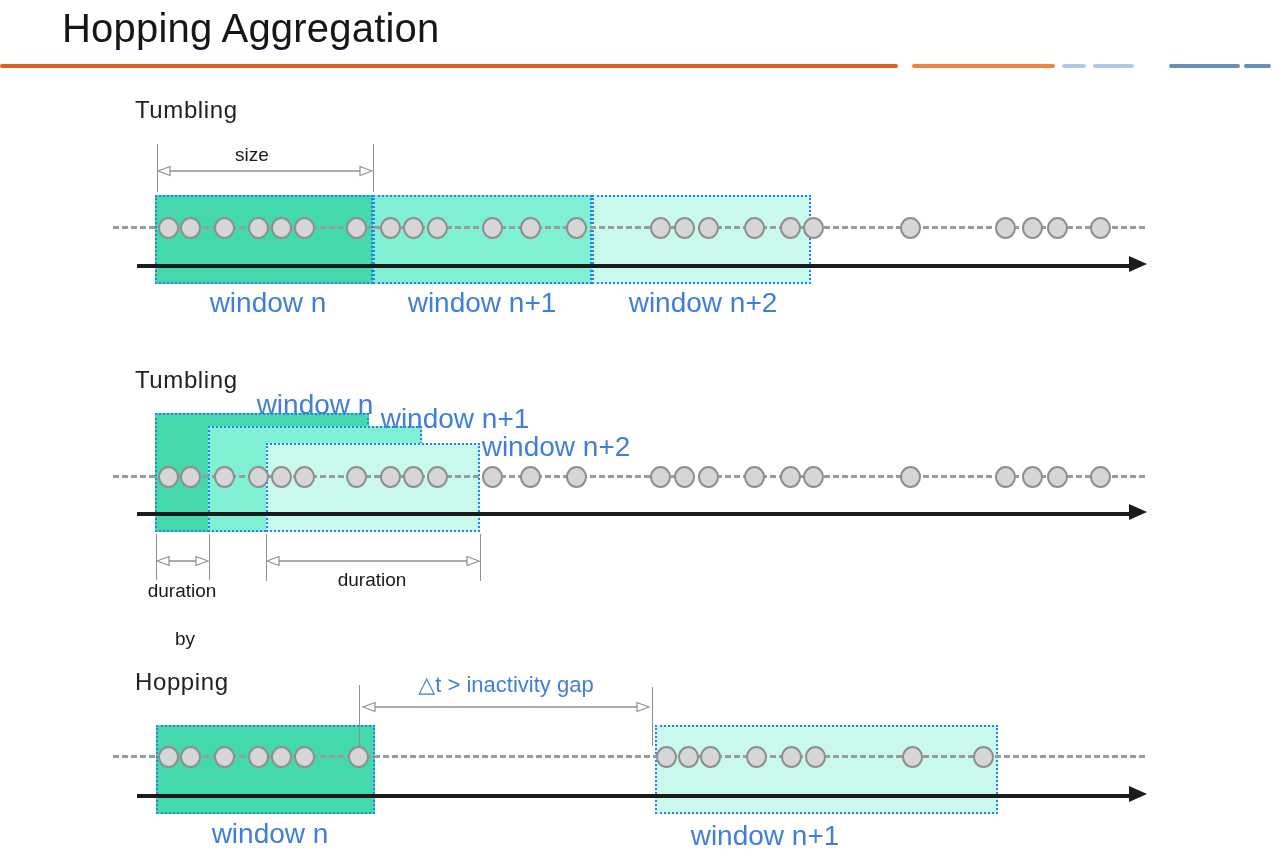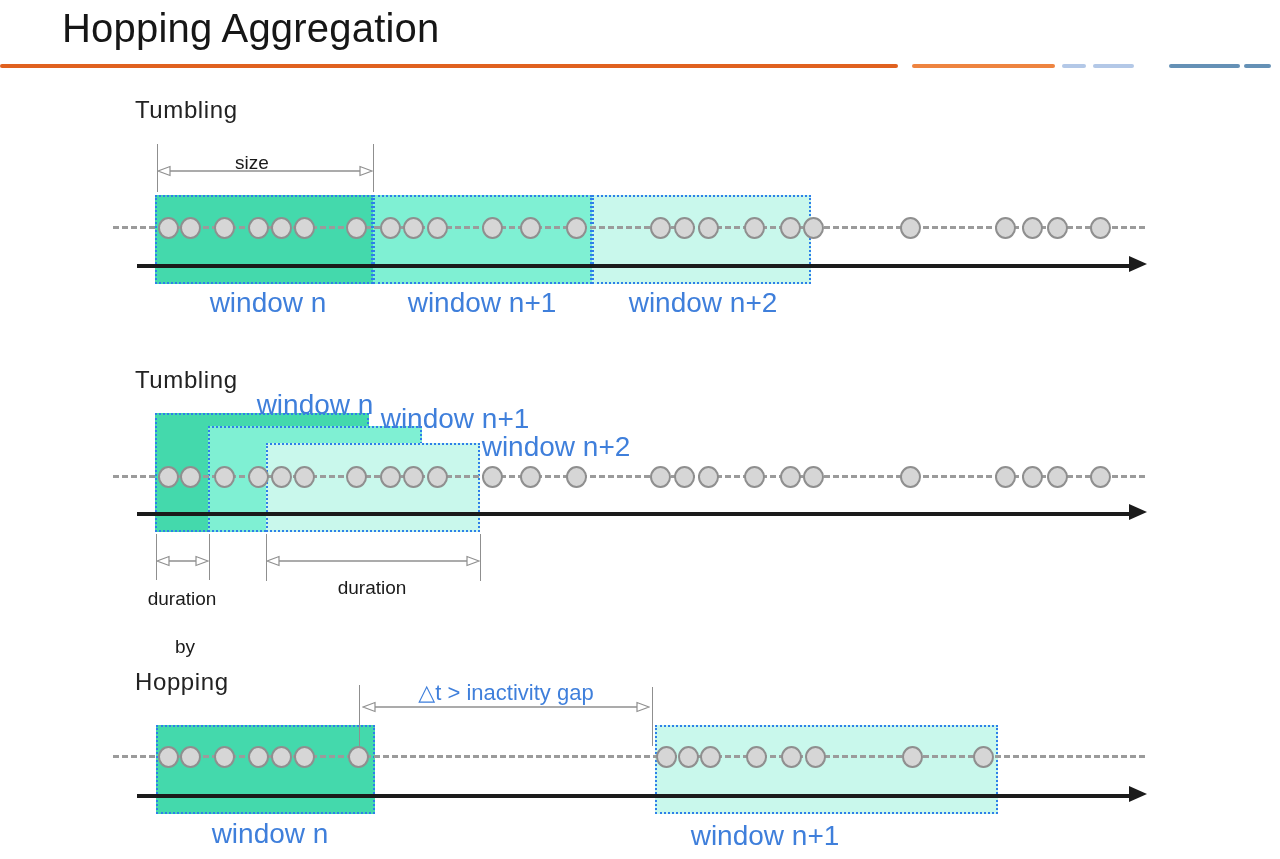--- a/index.html
+++ b/index.html
@@ -12,21 +12,21 @@
   .heading{position:absolute;font-size:24px;color:#222;letter-spacing:.6px;}
   .winbox{position:absolute;border:2px dotted #2e7fe9;box-sizing:border-box;}
   .dashed{position:absolute;height:0;border-top:3px dashed #9b9b9b;}
   .axis{position:absolute;height:4px;background:#1b1b1b;}
   .axis-head{position:absolute;width:0;height:0;border-left:18px solid #1b1b1b;
     border-top:8px solid transparent;border-bottom:8px solid transparent;}
   .dot{position:absolute;width:21px;height:22px;border-radius:50%;background:#d6d6d6;
     border:2px solid #8f8f8f;box-sizing:border-box;}
   .guide{position:absolute;width:1px;background:#8f8f8f;}
   .marrow{position:absolute;}
-  .mlabel{position:absolute;transform:translateX(-50%);font-size:19px;color:#1a1a1a;white-space:nowrap;margin-top:8px;}
+  .mlabel{position:absolute;transform:translateX(-50%);font-size:19px;color:#1a1a1a;white-space:nowrap;}
   .mlabel.blue{color:#3f7fdb;font-size:22px;}
   .wlabel{position:absolute;transform:translateX(-50%);font-size:28px;color:#3f7fdb;white-space:nowrap;}
 </style>
 </head>
 <body>
 
 <div id="canvas">
   <div id="title">Hopping Aggregation</div>
   <div id="rule-layer">
       <div class="rule" style="position: absolute; left: 0px; top: 64px; width: 898px; background: rgb(224, 97, 31);"></div>

